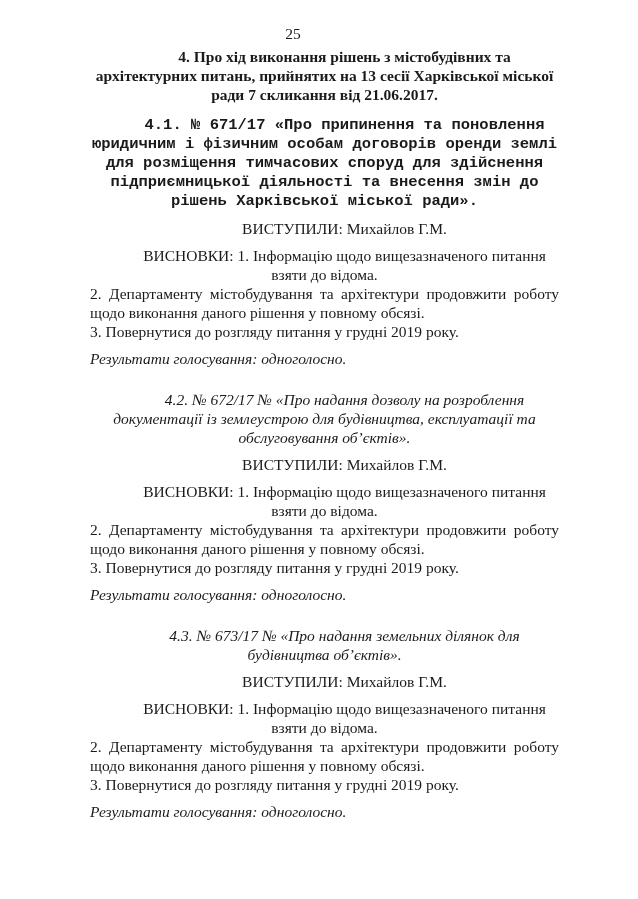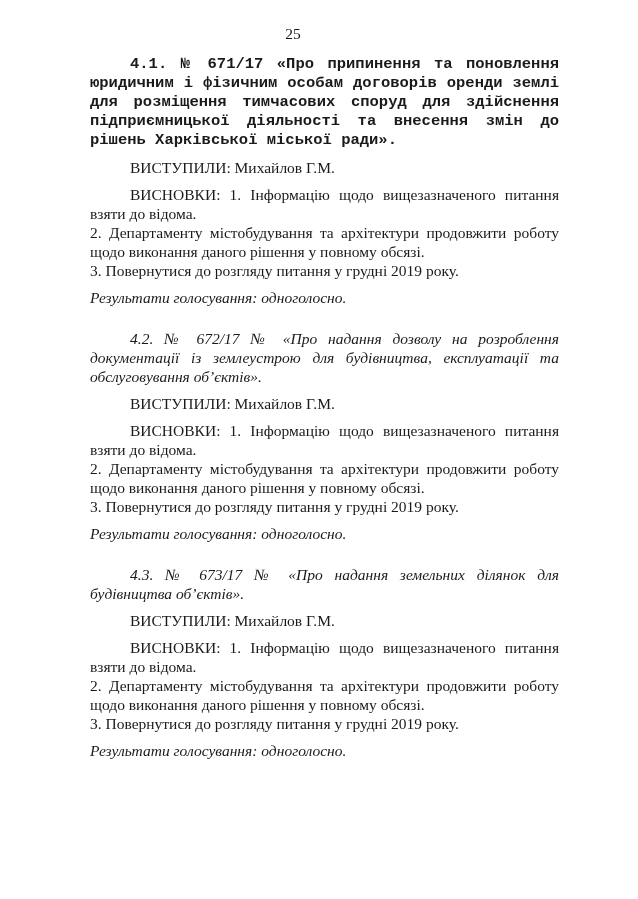--- a/index.html
+++ b/index.html
@@ -23,34 +23,35 @@
   .page-number {
     text-align: center;
     margin-left: -90px;   
     margin-right: -27px;
     margin-bottom: 4px;
   }
   .para {
     margin: 0;
   }
   .just   { text-align: justify; }
-  .indent { text-indent: 40px; }
+  .indent { text-indent: 40px; text-align: center; }
   .bold   { font-weight: bold; }
   .italic { font-style: italic; }
   .gap-s  { margin-top: 8px; }
   .gap-m  { margin-top: 12px; font-family: Liberation Mono, monospace; }
   .gap-l  { margin-top: 22px; font-style: italic; }
 </style>
 </head>
 <body>
 
 <div class="page">
 
   <div class="page-number">25</div>
 
+  <p class="para just indent bold">4. Про хід виконання рішень з містобудівних та архітектурних питань, прийнятих на 13 сесії Харківської міської ради 7 скликання від 21.06.2017.</p>
 
 
   <section>
     <p class="para just indent bold gap-m">4.1. № 671/17 «Про припинення та поновлення юридичним і фізичним особам договорів оренди землі для розміщення тимчасових споруд для здійснення підприємницької діяльності та внесення змін до рішень Харківської міської ради».</p>
     <p class="para indent gap-s">ВИСТУПИЛИ: Михайлов Г.М.</p>
     <p class="para just indent gap-s"><span>ВИСНОВКИ:</span> <span>1. Інформацію щодо вищезазначеного питання взяти до відома.</span></p>
     <p class="para just">2. Департаменту містобудування та архітектури продовжити роботу щодо виконання даного рішення у повному обсязі.</p>
     <p class="para just">3. Повернутися до розгляду питання у грудні 2019 року.</p>
     <p class="para italic gap-s">Результати голосування: одноголосно.</p>
   </section>

